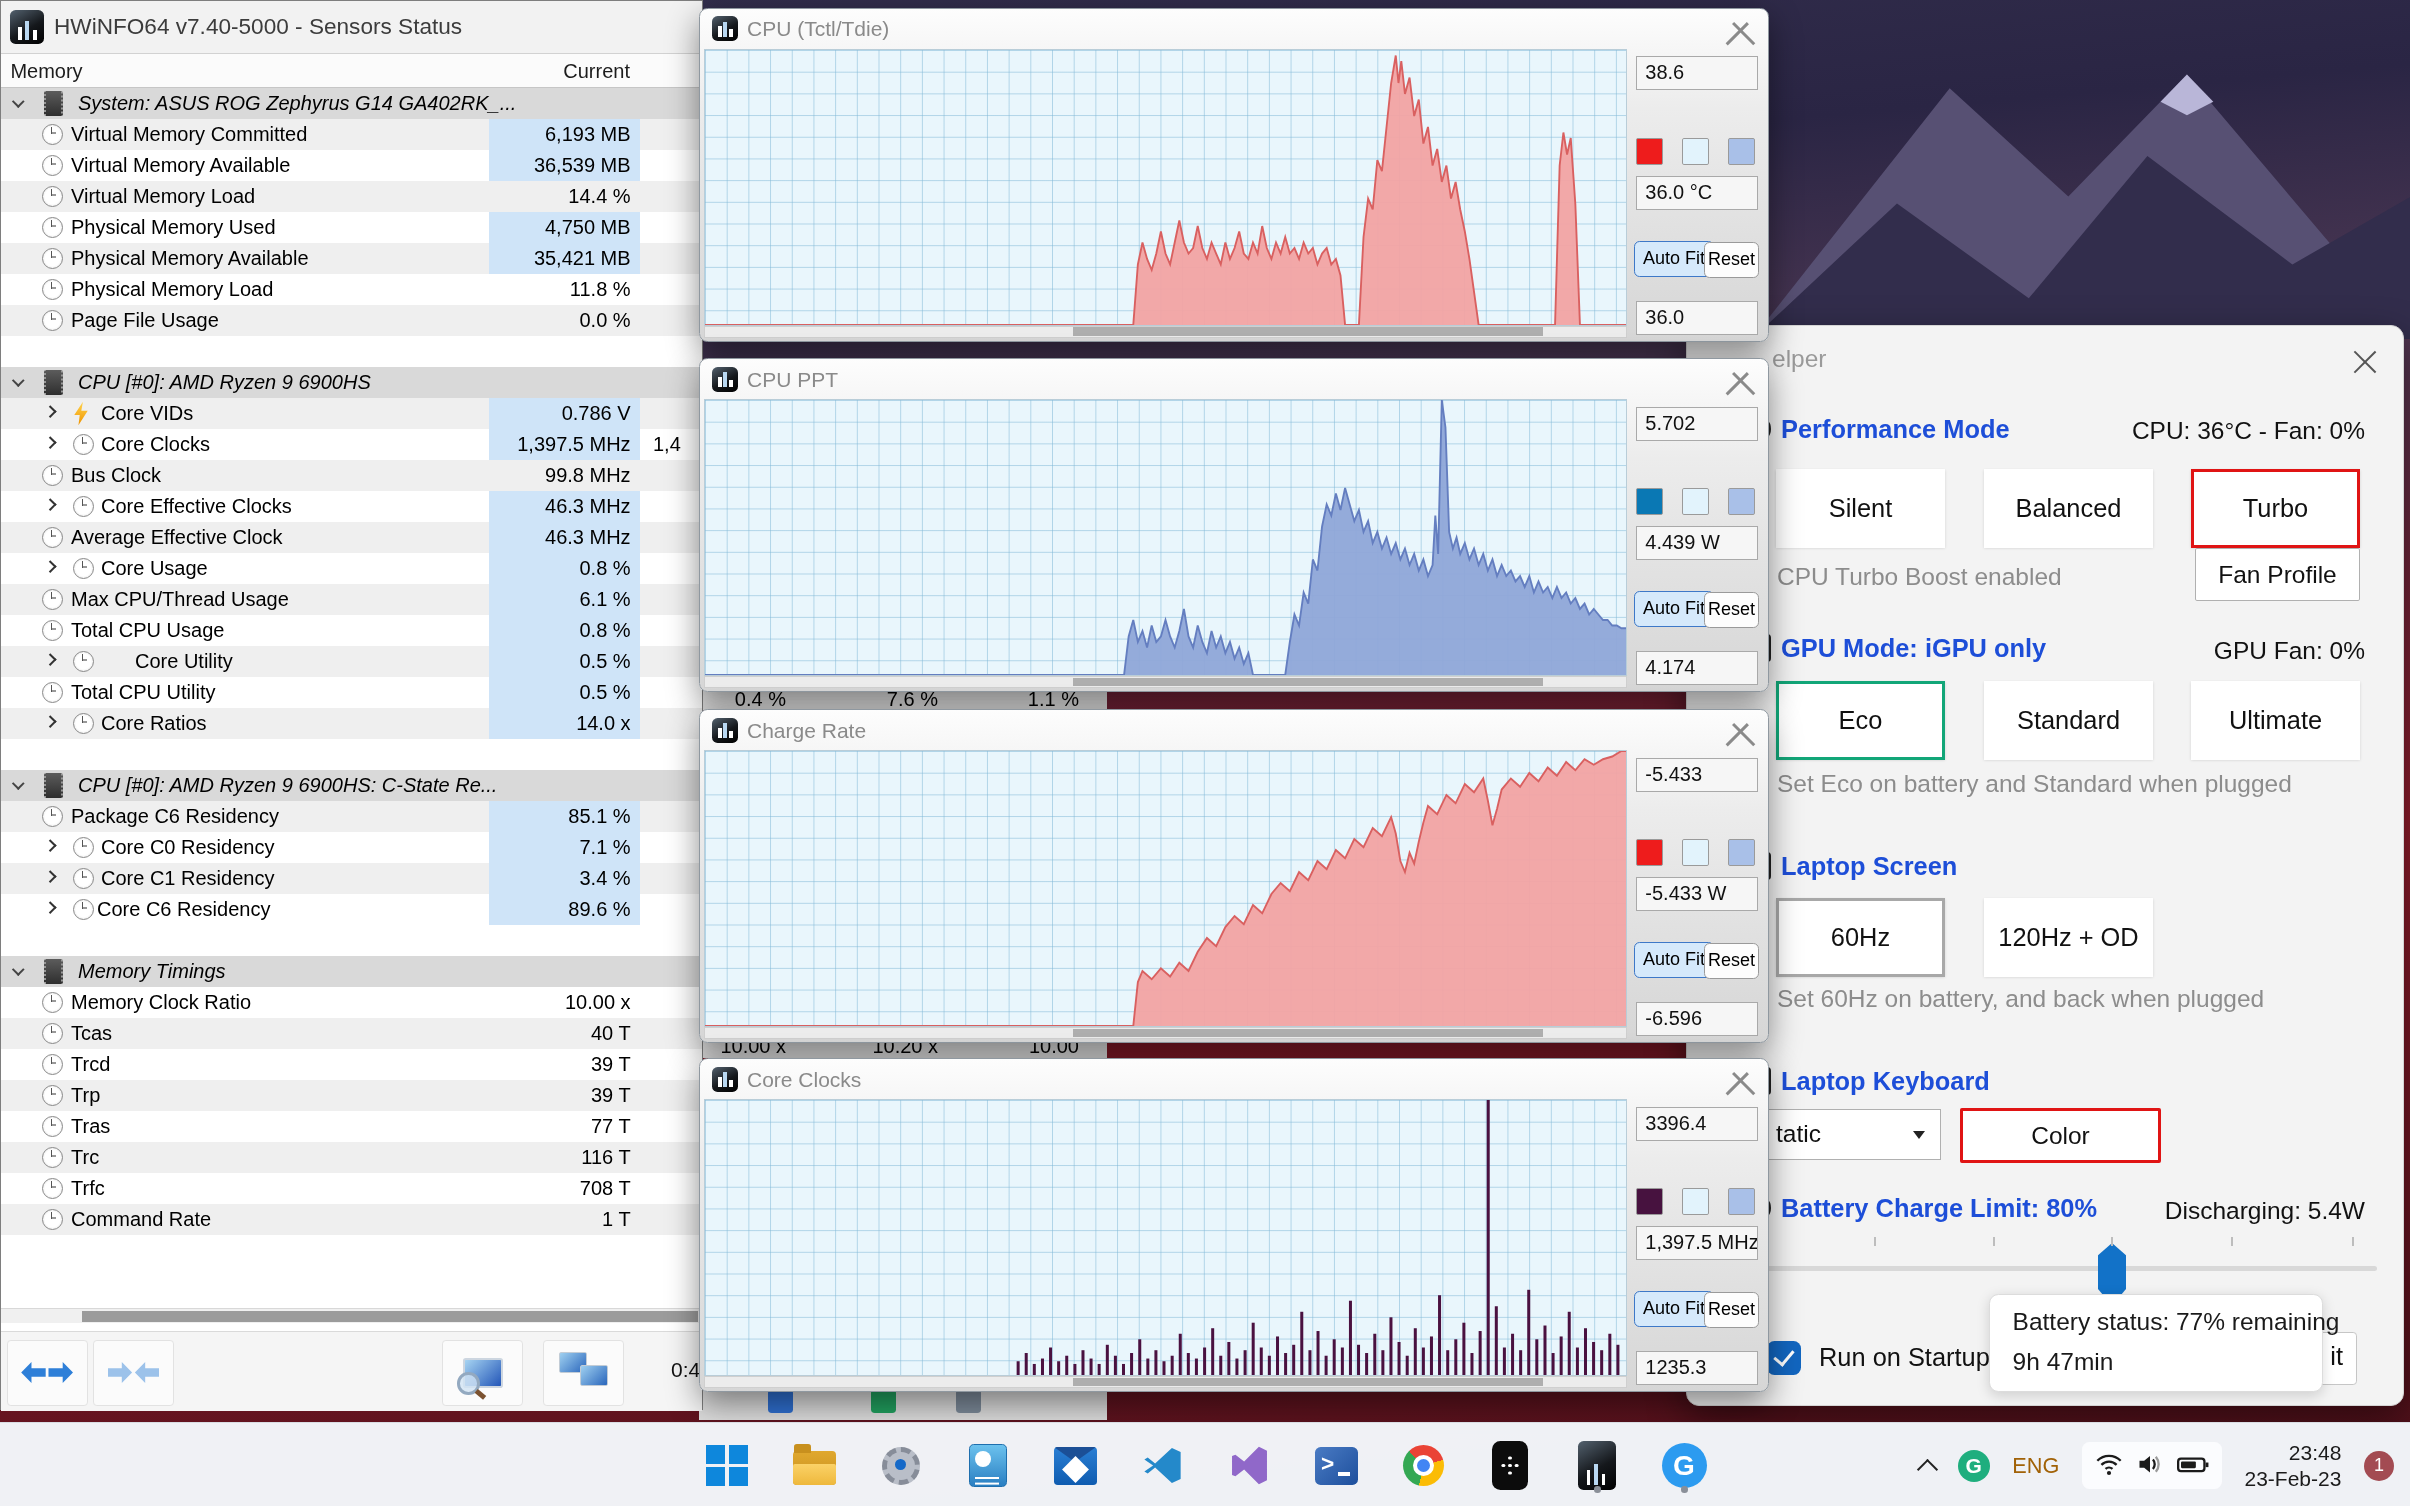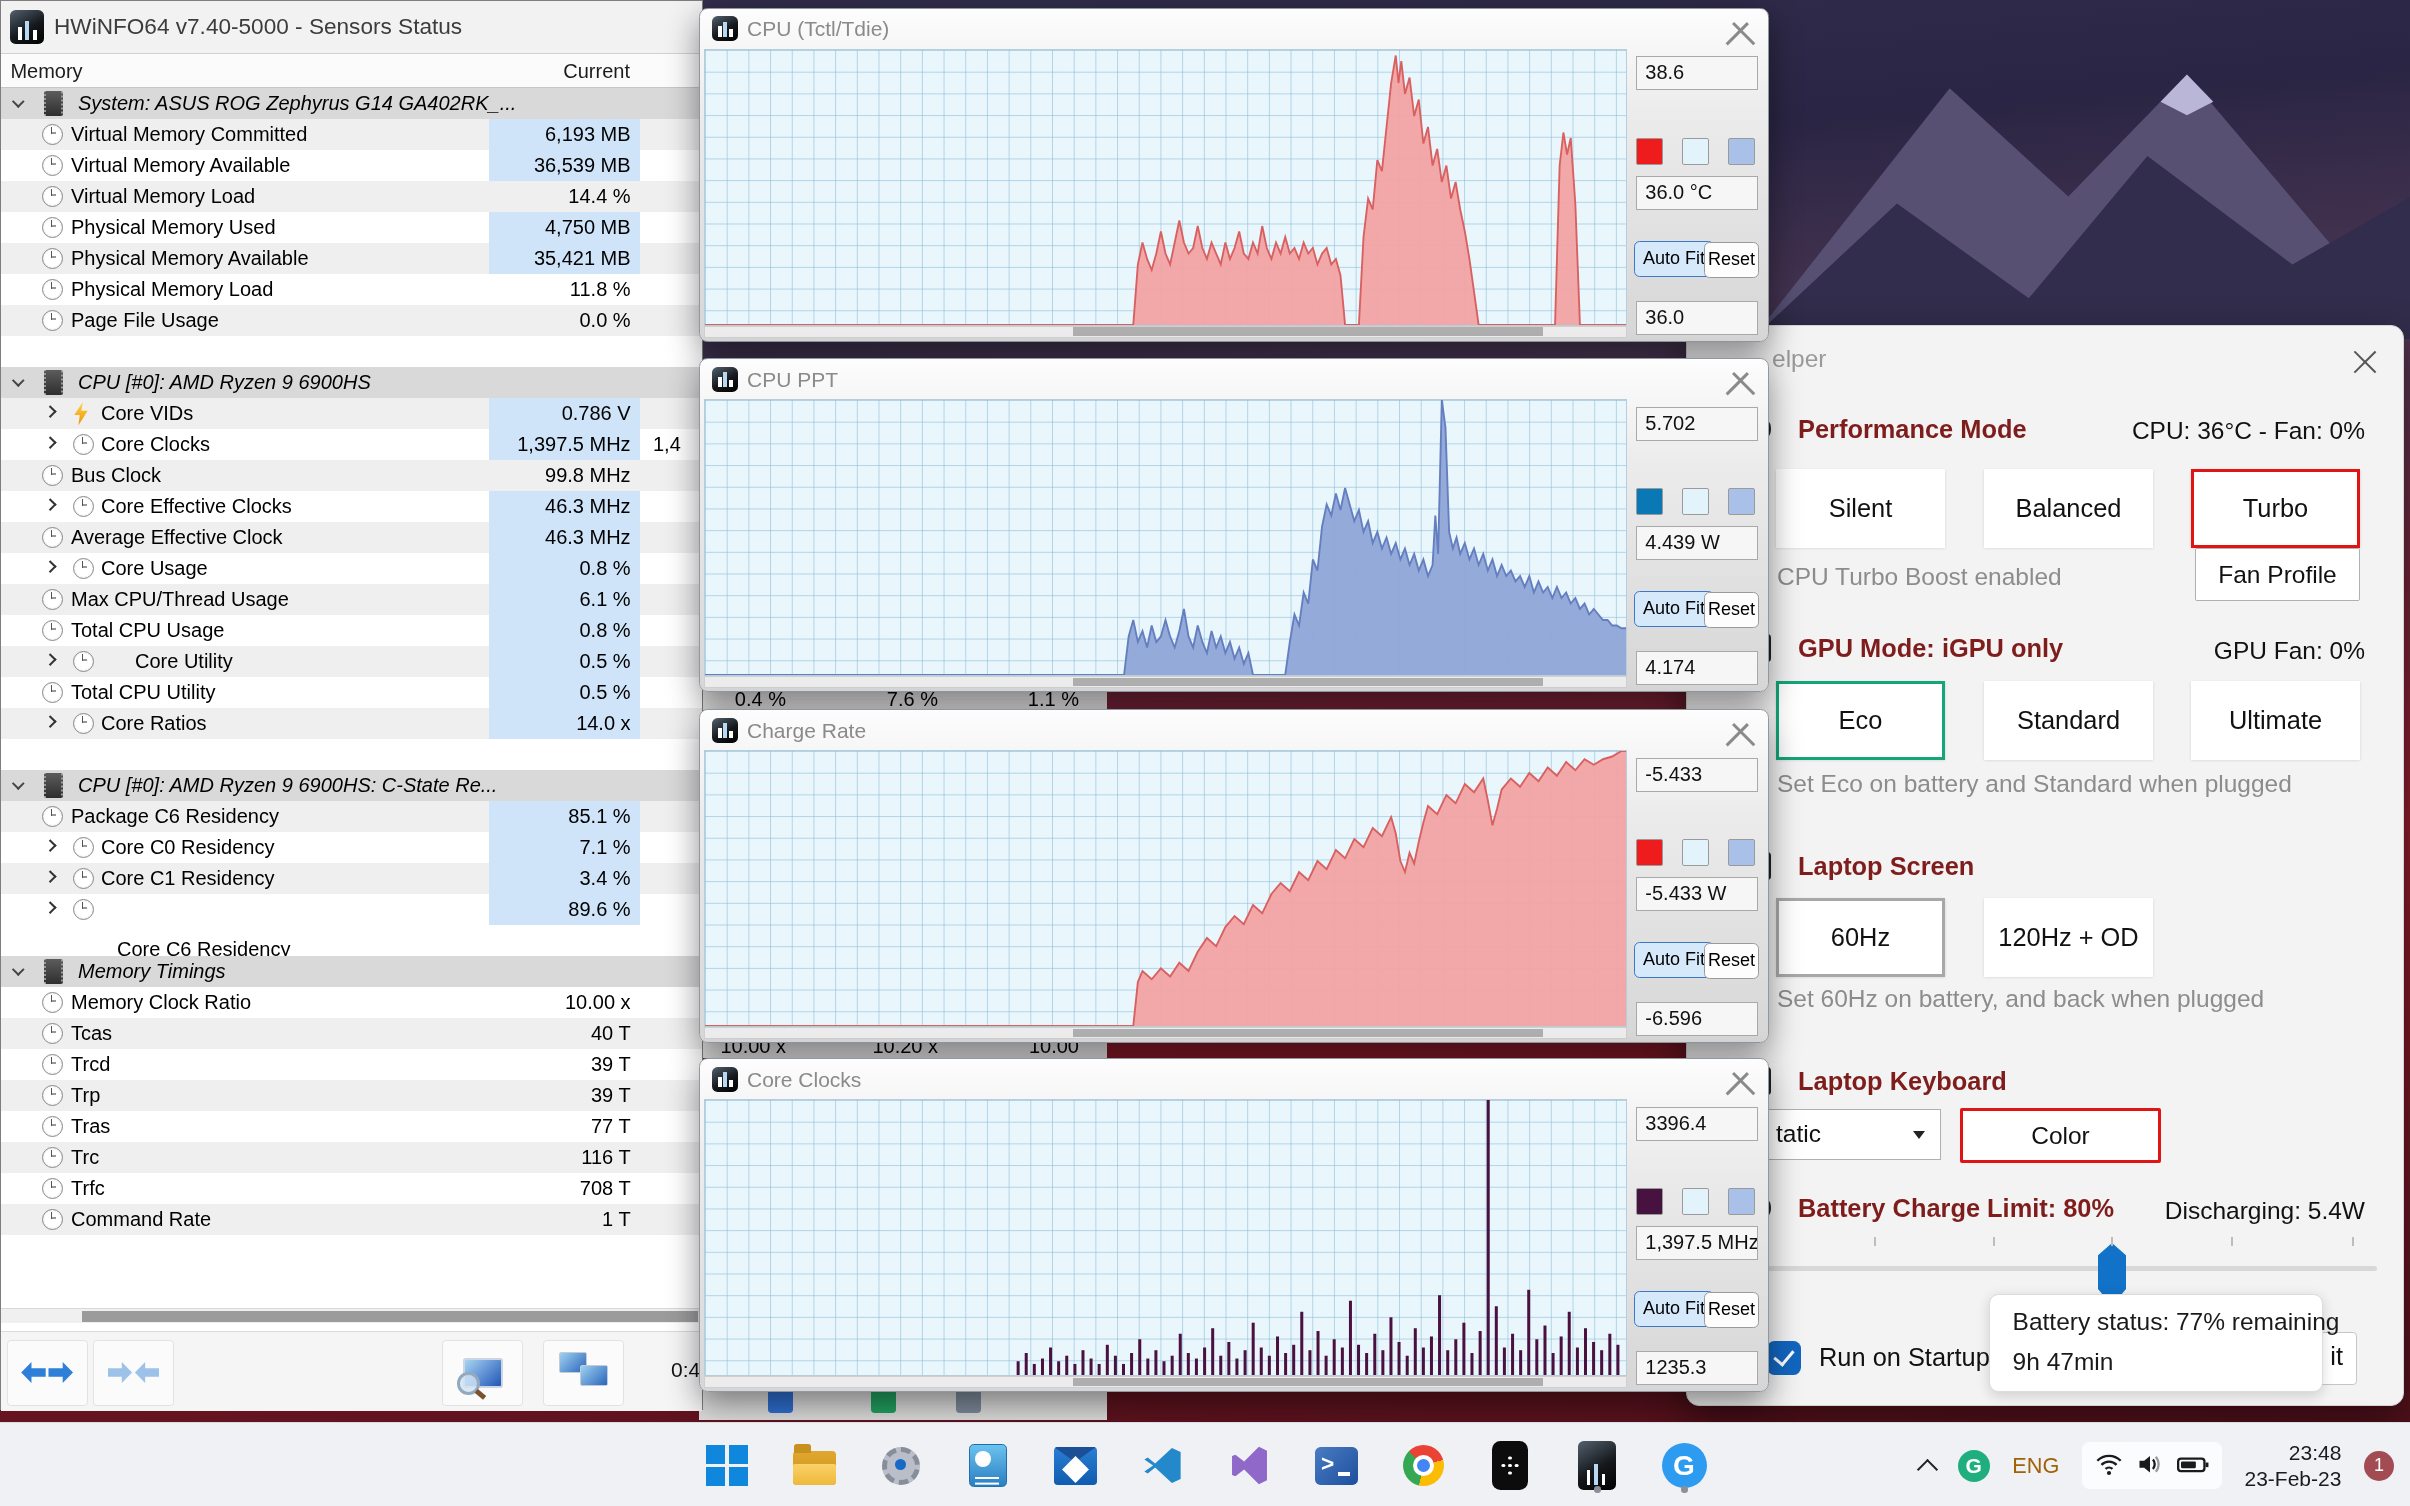--- a/index.html
+++ b/index.html
@@ -92,21 +92,21 @@
   .gbtn{position:absolute;height:36px;font-size:18px;text-align:center;line-height:32px;border-radius:5.6px;color:#000}
   .autofit{left:1.9px;top:192px;width:80px;background:#d5e9fb;border:1.9px solid #3d78c8}
   .reset{left:72px;top:193px;width:55px;background:#fdfdfd;border:0.9px solid #9a9a9a}
 
   
   #ghelper{position:absolute;left:1686px;top:325px;width:718px;height:1081px;background:#f3f3f3;border:0.9px solid #d4d4d4;border-radius:13px;z-index:2;box-shadow:0 13px 38px rgba(0,0,0,.45)}
   #ghelper .title{position:absolute;left:85px;top:19px;font-size:24.5px;color:#9a9a9a}
   .gx{position:absolute;right:26px;top:22.6px;width:24.5px;height:24.5px}
   .gx::before,.gx::after{content:"";position:absolute;left:11.3px;top:-1.9px;width:1.9px;height:30px;background:#555}
   .gx::before{transform:rotate(45deg)}.gx::after{transform:rotate(-45deg)}
-  .ghead{position:absolute;left:111px;font-size:25.4px;font-weight:bold;color:#7f1d1d;white-space:nowrap}
+  .ghead{position:absolute;left:94px;font-size:25.4px;font-weight:bold;color:#1d4ed8;white-space:nowrap}
   .rstat{position:absolute;right:38px;font-size:24.5px;color:#111;white-space:nowrap}
   .gnote{position:absolute;left:90px;font-size:24.5px;color:#8c8c8c;white-space:nowrap}
   .secic{position:absolute;left:56px;width:28px;height:28px;border:2.8px solid #222;border-radius:50%}
   .hbtn{position:absolute;width:169px;height:79px;background:#fff;font-size:25.4px;color:#111;display:flex;align-items:center;justify-content:center;box-shadow:0 0.9px 2.8px rgba(0,0,0,.14);white-space:nowrap}
   .b1{left:89px}.b2{left:297px}.b3{left:504px}
   .sel-red{border:3.8px solid #e01414}
   .sel-green{border:3.8px solid #12a678}
   .sel-gray{border:3.8px solid #a8a8a8}
   .smallbtn{position:absolute;background:#fff;border:0.9px solid #b0b0b0;font-size:24.5px;color:#111;display:flex;align-items:center;justify-content:center;border-radius:1.9px}
   .fanprof{left:508px;top:222px;width:165px;height:53px}
@@ -386,21 +386,21 @@
       </div>
       <div class="srow alt">
         <span class="chev-right" style="left: 45px;"></span>
         <span class="ic-clock" style="left: 72px;"></span>
         <span class="lab" style="left: 100px;">Core C1 Residency</span>
         <span class="vcell hl">3.4 %</span>
       </div>
       <div class="srow">
         <span class="chev-right" style="left: 45px;"></span>
         <span class="ic-clock" style="left: 72px;"></span>
-        <span class="lab" style="left: 116px; margin-top: 40px;">Core C6 Residency</span>
+        <span class="lab" style="left: 96px;">Core C6 Residency</span>
         <span class="vcell hl">89.6 %</span>
       </div>
       <div class="sgap"></div>
       <div class="srow sec">
         <span class="chev-down"></span>
         <span class="ic-chip"></span>
         <span class="lab" style="left: 77px;">Memory Timings</span>
       </div>
       <div class="srow">
         <span class="ic-clock" style="left: 41px;"></span>

